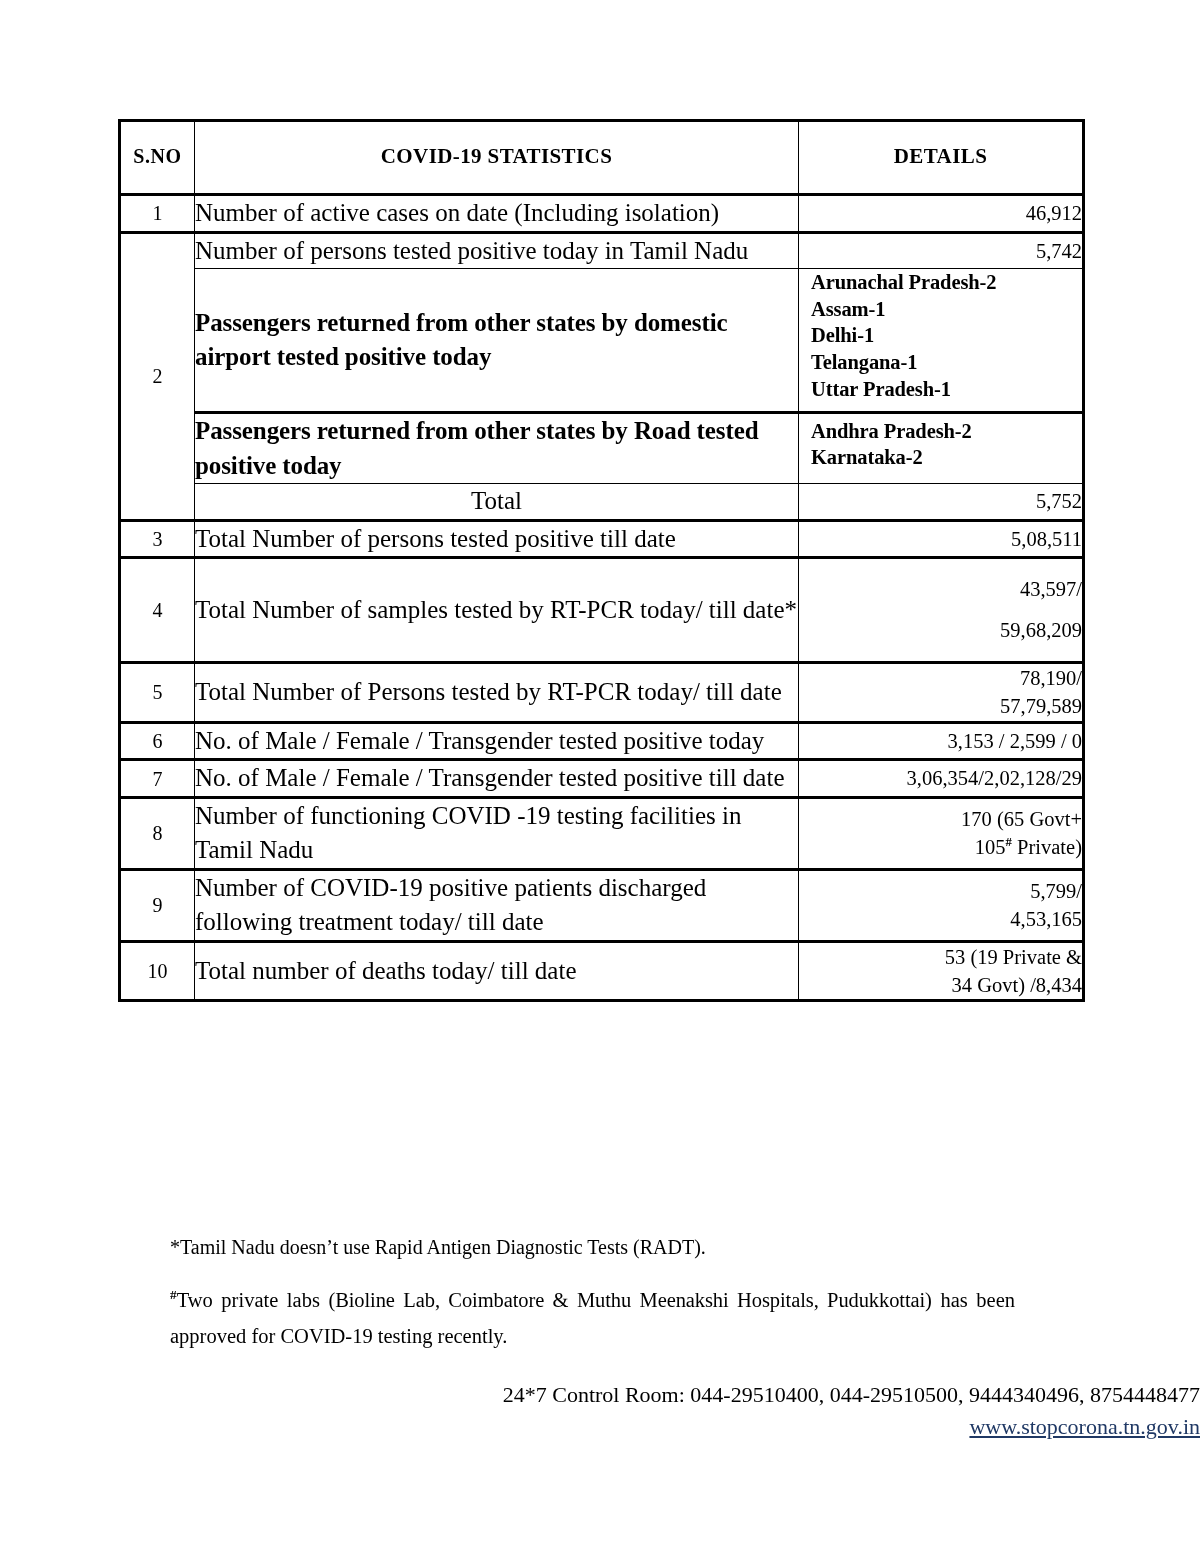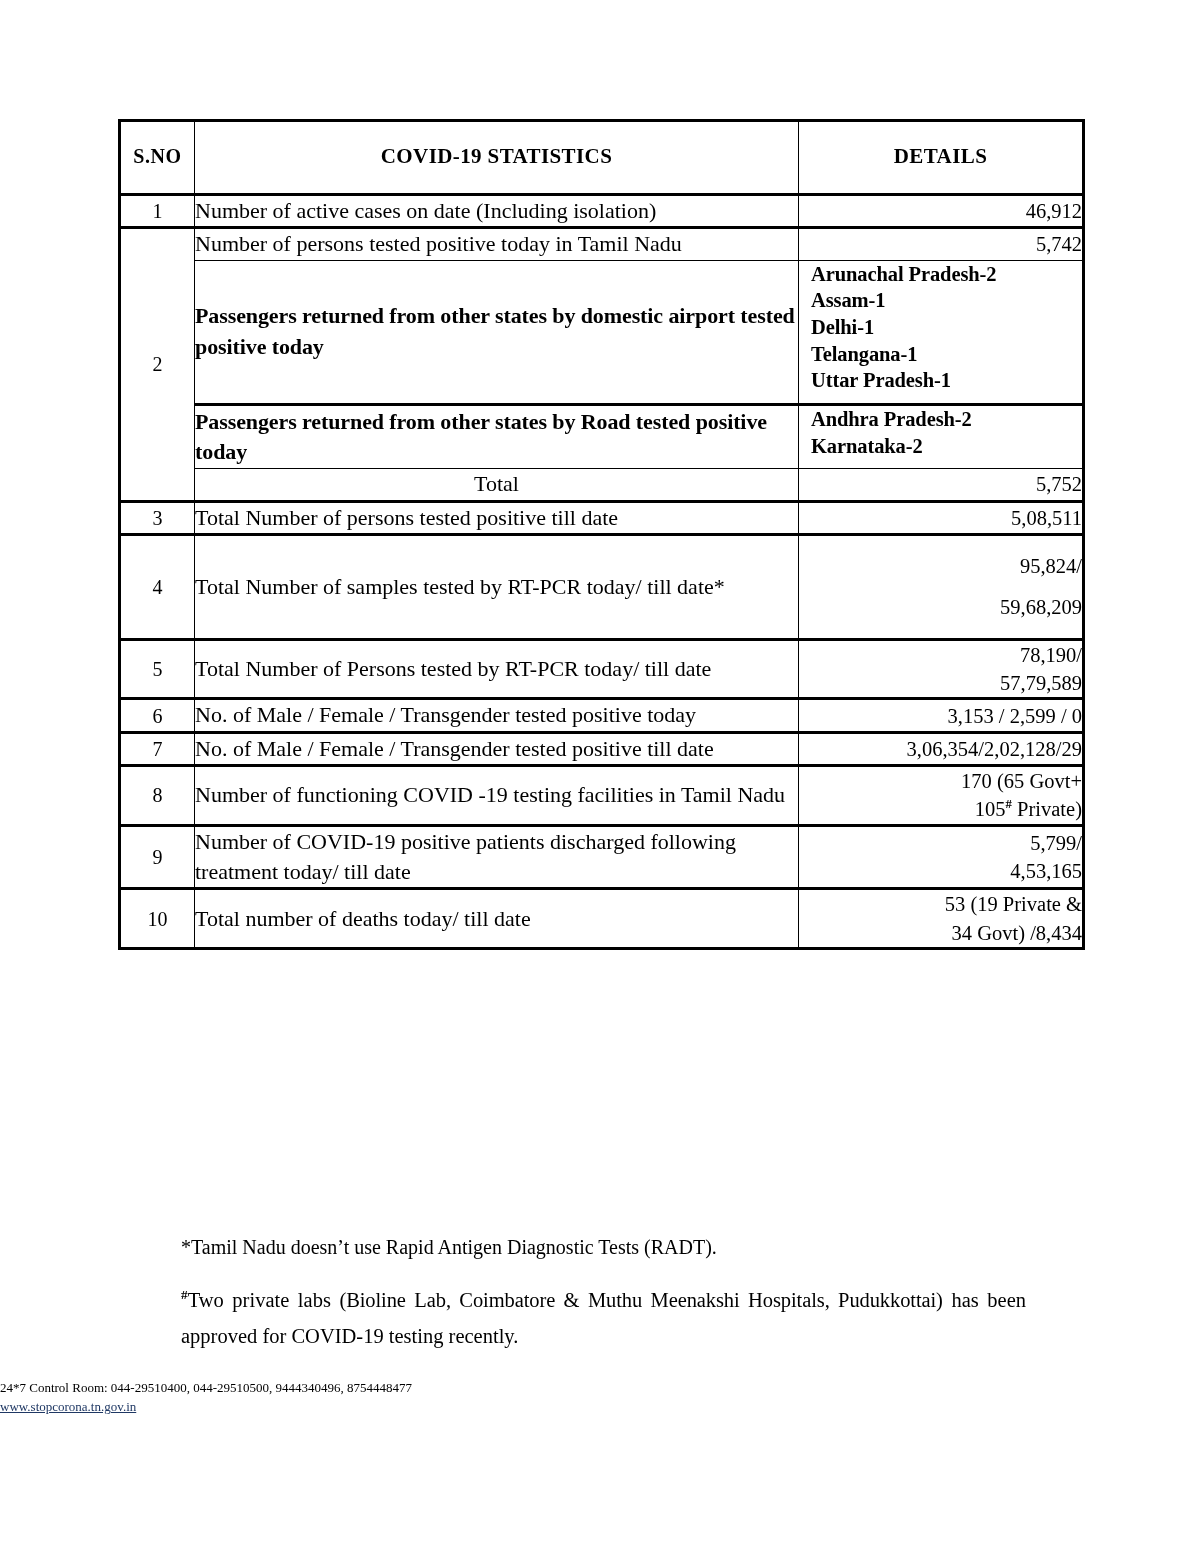--- a/index.html
+++ b/index.html
@@ -50,21 +50,21 @@
 
   .cell-sno {
     text-align: center;
     font-size: 20px;
     line-height: 1.2;
     padding: 6px 4px;
   }
 
   .cell-stat {
     text-align: left;
-    font-size: 22px;
+    font-size: 25px;
     line-height: 1.38;
     padding: 13px 10px 13px 13px;
   }
   .cell-stat.center { text-align: center; }
   .cell-stat.bold { font-weight: bold; letter-spacing: -0.1px; }
 
   .cell-detail {
     text-align: right;
     font-size: 20.5px;
     line-height: 1.38;
@@ -92,21 +92,21 @@
   sup.hashsup {
     font-size: 0.62em;
     vertical-align: super;
     line-height: 0;
     font-weight: bold;
   }
 
   
   .footnotes {
     position: absolute;
-    left: 181px;
+    left: 170px;
     top: 1234px;
     width: 845px;
   }
   .fn1 {
     font-size: 20px;
     line-height: 1.3;
     margin: 0 0 22px 0;
   }
   .fn2 {
     font-size: 20.5px;
@@ -122,22 +122,22 @@
     line-height: 0;
     font-weight: bold;
   }
 
   
   .contact {
     position: absolute;
     left: 0;
     top: 1379px;
     width: 1200px;
-    text-align: left;
-    font-size: 13px;
+    text-align: right;
+    font-size: 22px;
     line-height: 1.42;
   }
   .contact .line { display: block; }
   .contact .url {
     color: #1f3864;
     display: inline-block;
     margin-top: 1px;
   }
 </style>
 </head>
@@ -198,21 +198,21 @@
       <tr class="major">
         <td class="cell-sno">3</td>
         <td class="cell-stat">Total Number of persons tested positive till date</td>
         <td class="cell-detail">5,08,511</td>
       </tr>
 
       <tr class="major">
         <td class="cell-sno">4</td>
         <td class="cell-stat">Total Number of samples tested by  RT-PCR today/ till date*</td>
         <td class="cell-detail loose">
-          <span class="vline">95,824/</span>
+          <span class="vline">43,597/</span>
           <span class="vline">59,68,209</span>
         </td>
       </tr>
 
       <tr class="major">
         <td class="cell-sno">5</td>
         <td class="cell-stat">Total Number of Persons tested by  RT-PCR today/ till date</td>
         <td class="cell-detail">
           <span class="vline">78,190/</span>
           <span class="vline">57,79,589</span>

